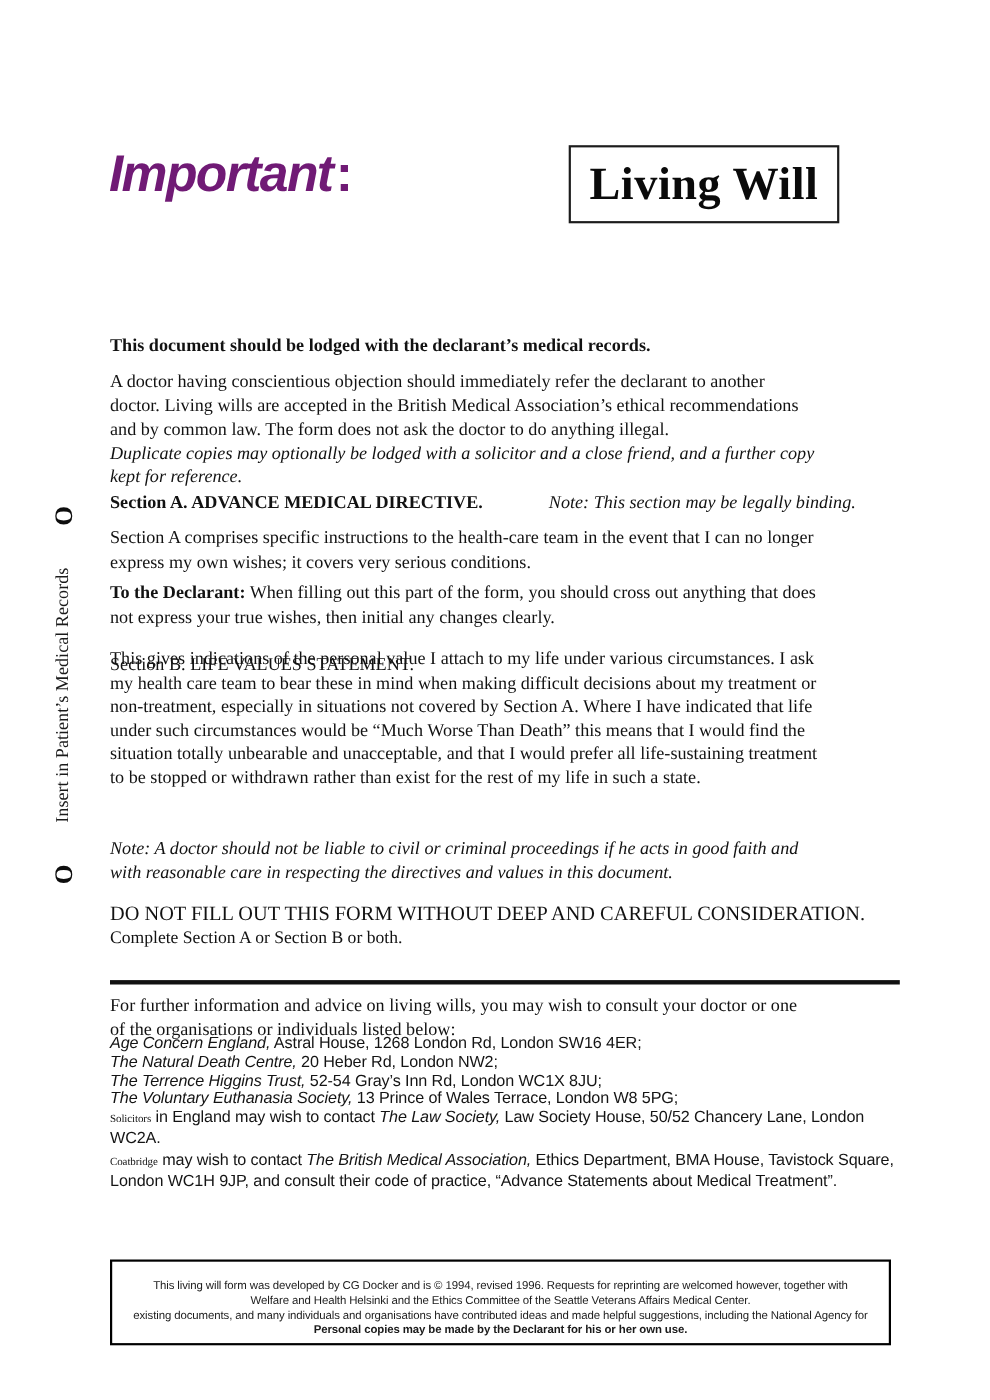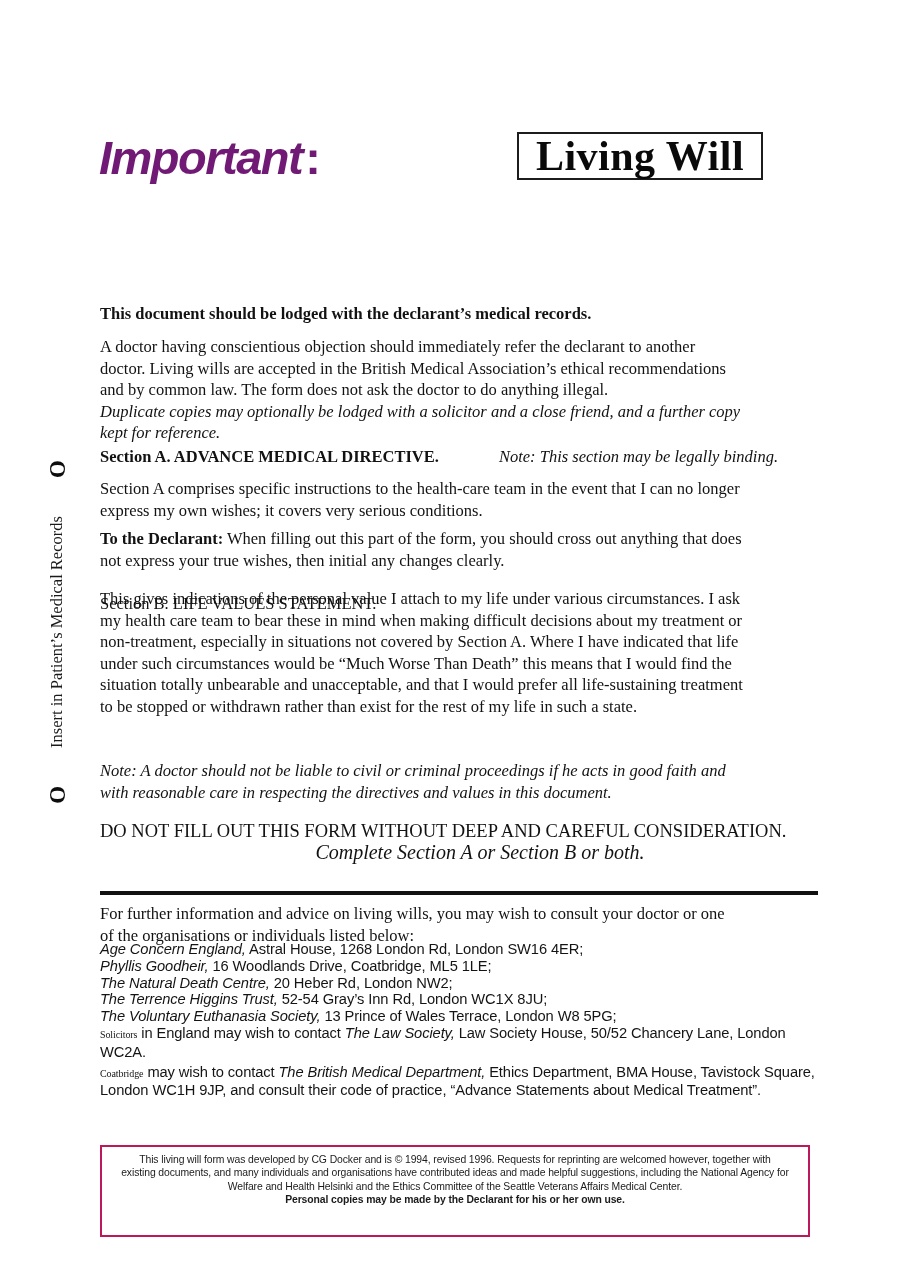--- a/index.html
+++ b/index.html
@@ -19,60 +19,60 @@
   .vtext { font-size:16.5px; white-space:nowrap; color:#1a1a1a; }
 
   
   .important {
     position:absolute; left:99px; top:134px;
     font-family:"Liberation Sans", sans-serif; font-weight:bold; font-style:italic;
     font-size:47px; line-height:1; letter-spacing:-1.5px; color:#701a75;
   }
   .important .colon { font-style:normal; letter-spacing:0; margin-left:3px; }
   .titlebox {
-    position:absolute; left:517px; top:132px; width:246px; height:48px;
+    position:absolute; left:517px; top:132px; width:246px; height:71px;
     border:2px solid #1c1c1c; display:flex; align-items:center; justify-content:center;
     font-weight:bold; font-size:42px; color:#0a0a0a; letter-spacing:0.5px;
   }
 
   
   .content { position:absolute; left:100px; top:0; width:760px; }
   .blk { position:absolute; left:0; width:760px; font-size:16.5px; line-height:21.6px; white-space:pre-line; }
   .b { font-weight:bold; }
   .i { font-style:italic; }
   .blk-lodge   { top:303px; font-weight:bold; }
   .blk-intro   { top:336px; }
   .blk-secAh   { top:446px; white-space:nowrap; }
   .blk-secAh .note { font-style:italic; margin-left:60px; }
   .blk-secAb   { top:478px; }
   .blk-decl    { top:528px; }
   .blk-secBh   { top:593px; font-weight:normal; }
   .blk-secBb   { top:588px; }
   .blk-note    { top:760px; font-style:italic; }
   .blk-warn    { top:820px; white-space:normal; }
   .warn1 { font-weight:normal; font-size:18.5px; line-height:22px; white-space:nowrap; }
-  .warn2 { font-style:italic; font-size:20px; line-height:21.6px;text-align:center; }
+  .warn2 { font-size:16px; line-height:21.6px; }
   .rule { position:absolute; left:0; top:891px; width:718px; height:4px; background:#111; }
   .blk-further { top:903px; }
 
   
   .orgs {
     position:absolute; left:0; top:941px; width:720px;
     font-family:"Liberation Sans", sans-serif; font-size:14.7px; line-height:16.8px;
     letter-spacing:-0.1px; color:#141414;
   }
   .org-line { white-space:normal; }
   .org-line.gap { margin-top:3px; }
   .sg-italic { font-style:italic;margin-top:40px; }
   .sg-serif  { font-family:Liberation Serif, serif; font-size:10px; }
 
   
   .footerbox {
-    position:absolute; left:0; top:1145px; width:710px; height:92px;
-    border:2px solid #be185d; padding:6px 10px 0 10px; text-align:center;
+    position:absolute; left:0; top:1145px; width:710px; height:78px;
+    border:2px solid #000000; padding:16px 10px 0 10px; text-align:center;
     font-family:"Liberation Sans", sans-serif; font-size:10.4px; line-height:13.4px;
     letter-spacing:-0.1px; color:#1b1b1b;
   }
   .fb-bold { font-weight:bold; }
 </style>
 </head>
 <body>
 
 <div class="page">
 
@@ -123,29 +123,28 @@
       <div class="warn2">Complete Section A or Section B or both.</div>
     </div>
 
     <div class="rule"></div>
 
     <div class="blk blk-further">For further information and advice on living wills, you may wish to consult your doctor or one
 of the organisations or individuals listed below:</div>
 
     <div class="orgs">
         <div class="org-line"><span class="sg-italic">Age Concern England,</span><span class="sg-regular"> Astral House, 1268 London Rd, London SW16 4ER;</span></div>
-        <div class="org-line"><span class="sg-italic">Phyllis Goodheir,</span><span class="sg-regular"> 16 Woodlands Drive, Coatbridge, ML5 1LE;</span></div>
         <div class="org-line"><span class="sg-italic">The Natural Death Centre,</span><span class="sg-regular"> 20 Heber Rd, London NW2;</span></div>
         <div class="org-line"><span class="sg-italic">The Terrence Higgins Trust,</span><span class="sg-regular"> 52-54 Gray’s Inn Rd, London WC1X 8JU;</span></div>
         <div class="org-line"><span class="sg-italic">The Voluntary Euthanasia Society,</span><span class="sg-regular"> 13 Prince of Wales Terrace, London W8 5PG;</span></div>
         <div class="org-line"><span class="sg-serif">Solicitors</span><span class="sg-regular"> in England may wish to contact </span><span class="sg-italic">The Law Society,</span><span class="sg-regular"> Law Society House, 50/52 Chancery Lane, London WC2A.</span></div>
-        <div class="org-line gap"><span class="sg-serif">Coatbridge</span><span class="sg-regular"> may wish to contact </span><span class="sg-italic">The British Medical Department,</span><span class="sg-regular"> Ethics Department, BMA House, Tavistock Square, London WC1H 9JP, and consult their code of practice, “Advance Statements about Medical Treatment”.</span></div>
+        <div class="org-line gap"><span class="sg-serif">Coatbridge</span><span class="sg-regular"> may wish to contact </span><span class="sg-italic">The British Medical Association,</span><span class="sg-regular"> Ethics Department, BMA House, Tavistock Square, London WC1H 9JP, and consult their code of practice, “Advance Statements about Medical Treatment”.</span></div>
       </div>
 
     <div class="footerbox">
       <div>This living will form was developed by CG Docker and is © 1994, revised 1996. Requests for reprinting are welcomed however, together with</div>
+      <div>Welfare and Health Helsinki and the Ethics Committee of the Seattle Veterans Affairs Medical Center.</div>
       <div>existing documents, and many individuals and organisations have contributed ideas and made helpful suggestions, including the National Agency for</div>
-      <div>Welfare and Health Helsinki and the Ethics Committee of the Seattle Veterans Affairs Medical Center.</div>
       <div class="fb-bold">Personal copies may be made by the Declarant for his or her own use.</div>
     </div>
 
   </div>
 </div>
 
 </body></html>

